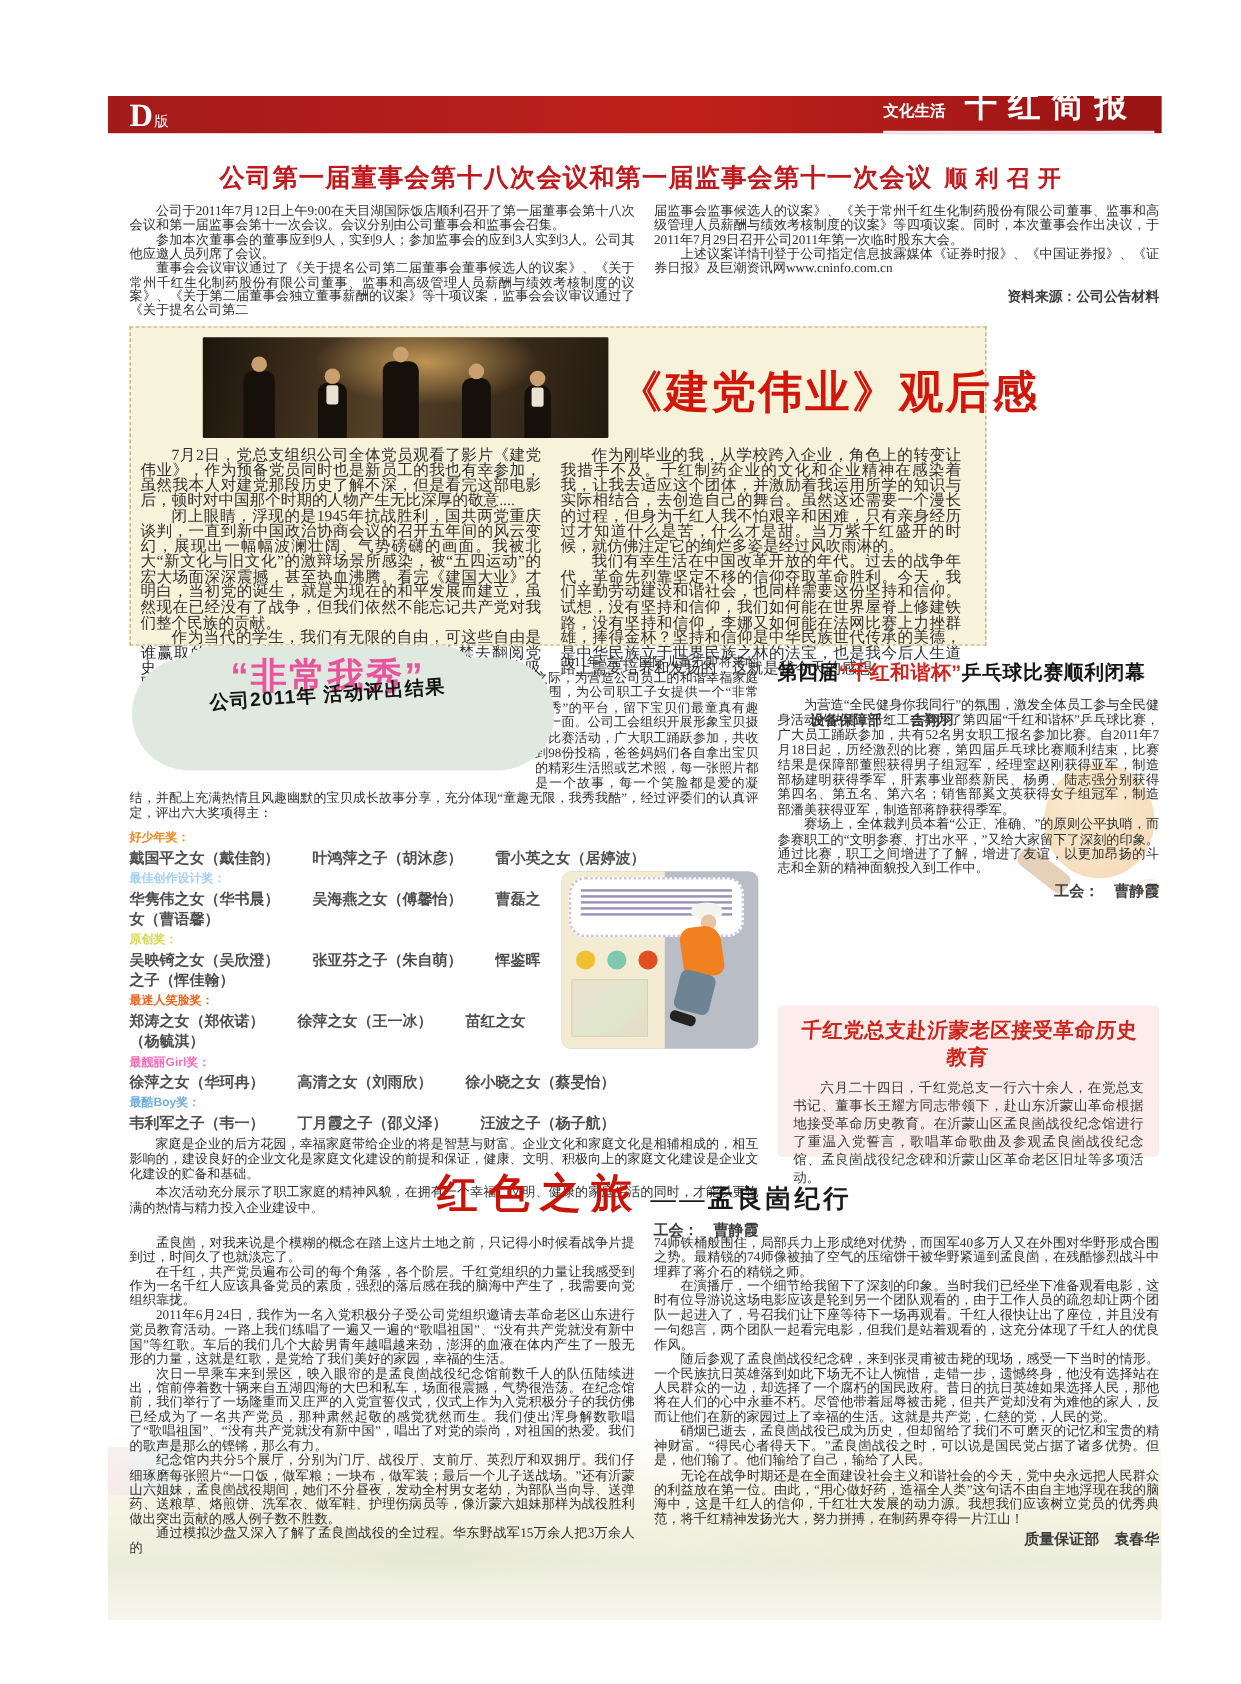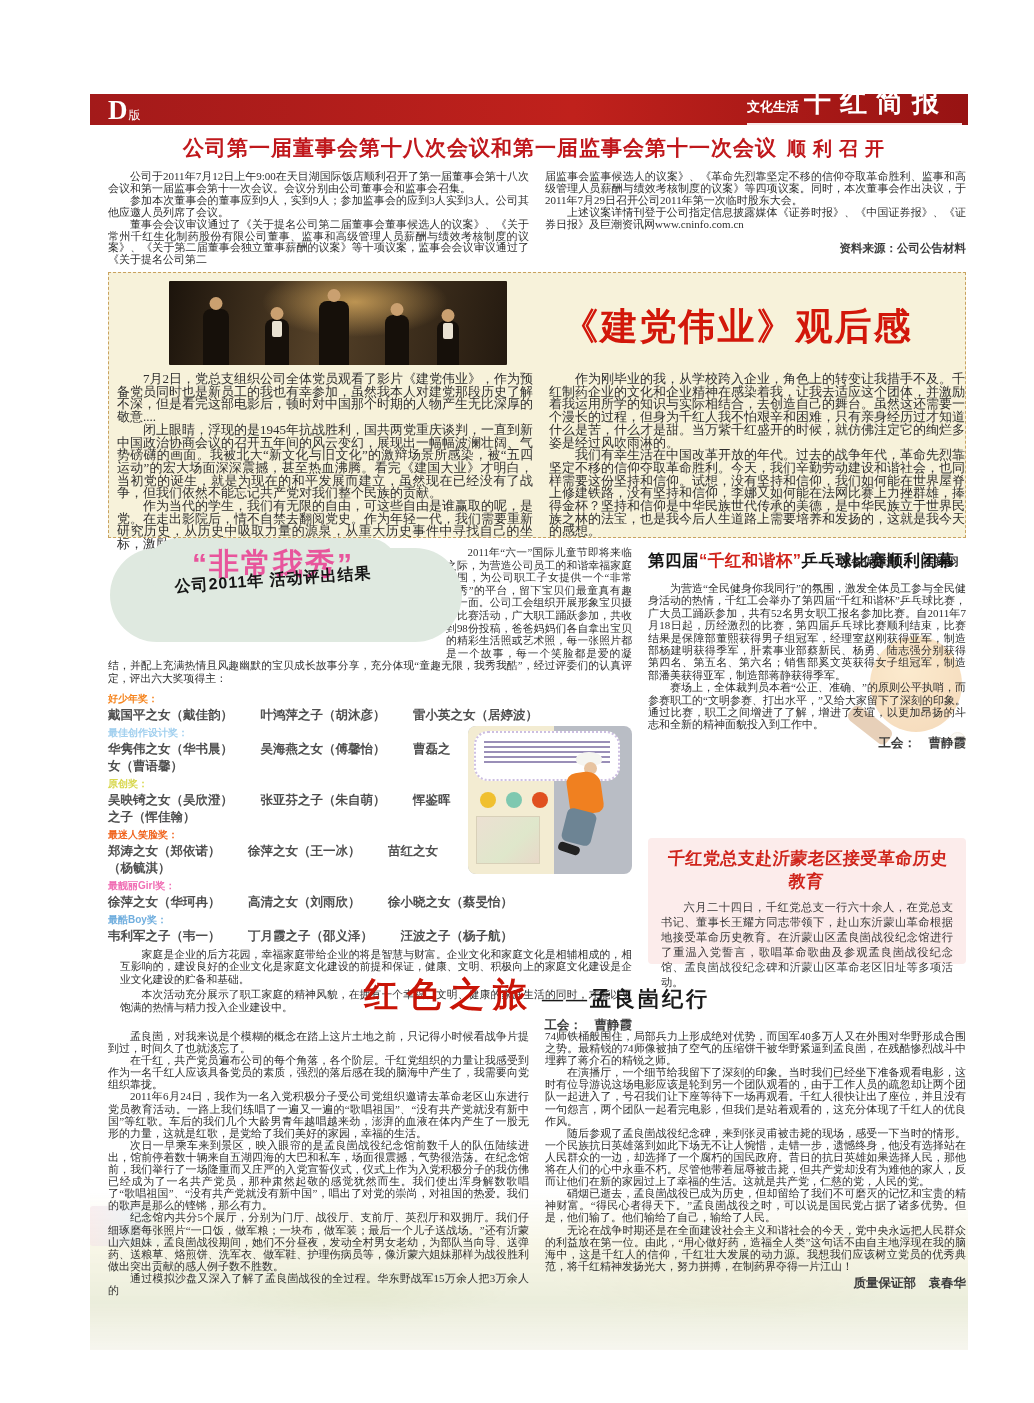--- a/index.html
+++ b/index.html
@@ -1,47 +1,47 @@
 <!DOCTYPE html>
 <html><head>
 <meta charset="utf-8">
 <style>
   html,body{margin:0;padding:0;background:#ffffff;}
   .page{position:relative;width:1034px;height:1403px;background:#fff;overflow:hidden;
         font-family:"Liberation Serif","DejaVu Serif",serif;color:#2f2f2f;}
   .page section{position:absolute;z-index:1;}
 
   
-  .masthead{position:absolute;left:90px;top:94px;width:878px;height:31px;z-index:2;
+  .masthead{position:absolute;left:90px;top:80px;width:878px;height:31px;z-index:2;
     background:linear-gradient(90deg,#a31a1a,#c0211c 55%,#971313);display:flex;justify-content:space-between;align-items:flex-end;}
   .edition{padding:0 0 1px 18px;color:#fff;line-height:1;}
   .ed-letter{font-size:27px;font-weight:bold;font-family:"Liberation Serif",serif;}
   .ed-label{font-size:12px;margin-left:1px;}
-  .mast-right{padding:0 14px 3px 0;color:#fff;display:flex;align-items:baseline;gap:5px;
+  .mast-right{padding:0 14px 3px 0;color:#fff;display:flex;align-items:baseline;gap:16px;
     border-bottom:2px solid rgba(255,255,255,.9);margin-right:6px;}
   .mast-cat{font-size:13px;font-weight:bold;font-family:"Liberation Sans",sans-serif;}
   .mast-brand{font-size:27px;font-weight:bold;letter-spacing:9px;}
 
   
   .cols{display:flex;gap:16px;}
   .col{flex:1 1 0;}
   .col p{margin:0;text-align:justify;text-indent:2em;}
   .col p.ni{text-indent:0;}
   .sig{text-align:right;font-family:"Liberation Sans",sans-serif;font-weight:bold;color:#3d3d3d;}
 
   
   .board{left:108px;top:134px;width:858px;}
   .board-title{margin:0;text-align:center;font-size:21px;color:#c0181c;font-weight:bold;letter-spacing:1px;}
   .board-tail{font-size:19px;letter-spacing:7px;margin-left:10px;font-weight:600;}
   .board .cols{margin-top:9px;font-size:11px;line-height:11.9px;}
   .board .src{margin-top:12px;font-size:11.5px;}
 
   
-  .film{left:108px;top:272px;width:858px;height:266px;background:#f7f2da;
-    border:1px dashed #c9a25f;box-sizing:border-box;padding:5px 0 0 8px;}
+  .film{left:108px;top:272px;width:714px;height:266px;background:#f7f2da;
+    border:1px dashed #c9a25f;box-sizing:border-box;padding:5px 20px 0 8px;}
   .film-head{position:relative;height:92px;}
   .film-still{position:absolute;left:52px;top:3px;width:338px;height:84px;overflow:hidden;border-radius:1px;
     background:linear-gradient(100deg,#1c140c,#554128 45%,#241a10);}
   .film-still .glow{position:absolute;left:25%;top:-20%;width:60%;height:90%;
     background:radial-gradient(ellipse at center,rgba(226,178,98,.75),rgba(226,178,98,0) 65%);}
   .fg{position:absolute;bottom:0;background:#16100a;border-radius:8px 8px 0 0;}
   .fg::before{content:"";position:absolute;top:-12px;left:50%;transform:translateX(-50%);
     width:13px;height:13px;border-radius:50%;background:#caa070;}
   .fg.f1{left:34px;width:26px;height:56px;}
   .fg.f2{left:96px;width:24px;height:46px;}
@@ -85,21 +85,21 @@
   .lantern.l2{left:38px;background:#7ec8b0;}
   .lantern.l3{left:64px;background:#e05020;}
   .collage .inset{position:absolute;left:8px;bottom:10px;width:62px;height:46px;border:1px solid #d8d0b8;
     background:linear-gradient(135deg,#ece0d2,#dfe7cb 60%,#e8d8c8);}
   .kid{position:absolute;right:14px;top:26px;width:60px;height:110px;}
   .kid .cap{position:absolute;left:18px;top:0;width:26px;height:14px;background:#f5f5f0;border-radius:50% 50% 40% 40%;}
   .kid .face{position:absolute;left:26px;top:10px;width:13px;height:13px;background:#e8c4a0;border-radius:50%;}
   .kid .body{position:absolute;left:10px;top:20px;width:34px;height:42px;background:#f08020;border-radius:10px 14px 8px 8px;transform:rotate(-8deg);}
   .kid .pants{position:absolute;left:6px;top:58px;width:30px;height:34px;background:#6d8494;border-radius:6px;transform:rotate(14deg);}
   .kid .shoe{position:absolute;left:0;top:92px;width:22px;height:9px;background:#222;border-radius:4px;transform:rotate(18deg);}
-  .kids-close{clear:both;margin:3px 0 0 12px;text-align:justify;text-indent:2em;font-family:Liberation Serif, serif;}
+  .kids-close{clear:both;margin:3px 0 0 0;text-align:justify;text-indent:2em;font-family:Liberation Serif, serif;}
   .kids .sig{font-size:12.5px;margin-top:5px;}
 
   
   .pingpong{left:648px;top:550px;width:318px;height:282px;}
   .pp-title{margin:0;text-align:left;font-size:16.5px;font-weight:bold;color:#141414;
     font-family:"Liberation Sans",sans-serif;letter-spacing:.5px;}
   .pp-red{color:#d2241c;}
   .pp-body{position:relative;z-index:1;font-size:11px;line-height:12.4px;margin-top:10px;}
   .pp-body p{margin:0;text-align:justify;text-indent:2em;}
   .pingpong .sig{font-size:12.5px;margin-top:4px;position:relative;z-index:1;}
@@ -154,21 +154,21 @@
     <h1 class="board-title">
       <span>公司第一届董事会第十八次会议和第一届监事会第十一次会议</span><span class="board-tail">顺利召开</span>
     </h1>
     <div class="cols">
       <div class="col">
         <p>公司于2011年7月12日上午9:00在天目湖国际饭店顺利召开了第一届董事会第十八次会议和第一届监事会第十一次会议。会议分别由公司董事会和监事会召集。</p>
         <p>参加本次董事会的董事应到9人，实到9人；参加监事会的应到3人实到3人。公司其他应邀人员列席了会议。</p>
         <p>董事会会议审议通过了《关于提名公司第二届董事会董事候选人的议案》、《关于常州千红生化制药股份有限公司董事、监事和高级管理人员薪酬与绩效考核制度的议案》、《关于第二届董事会独立董事薪酬的议案》等十项议案，监事会会议审议通过了《关于提名公司第二</p>
       </div>
       <div class="col">
-        <p class="ni">届监事会监事候选人的议案》、《革命先烈靠坚定不移的信仰夺取革命胜利、监事和高级管理人员薪酬与绩效考核制度的议案》等四项议案。同时，本次董事会作出决议，于2011年7月29日召开公司2011年第一次临时股东大会。</p>
+        <p class="ni">届监事会监事候选人的议案》、《关于常州千红生化制药股份有限公司董事、监事和高级管理人员薪酬与绩效考核制度的议案》等四项议案。同时，本次董事会作出决议，于2011年7月29日召开公司2011年第一次临时股东大会。</p>
         <p>上述议案详情刊登于公司指定信息披露媒体《证券时报》、《中国证券报》、《证券日报》及巨潮资讯网www.cninfo.com.cn</p>
         <div class="sig src">资料来源：公司公告材料</div>
       </div>
     </div>
   </section>
 
   <section class="film">
     <div class="film-head">
       <div class="film-still">
         <div class="glow"></div>

